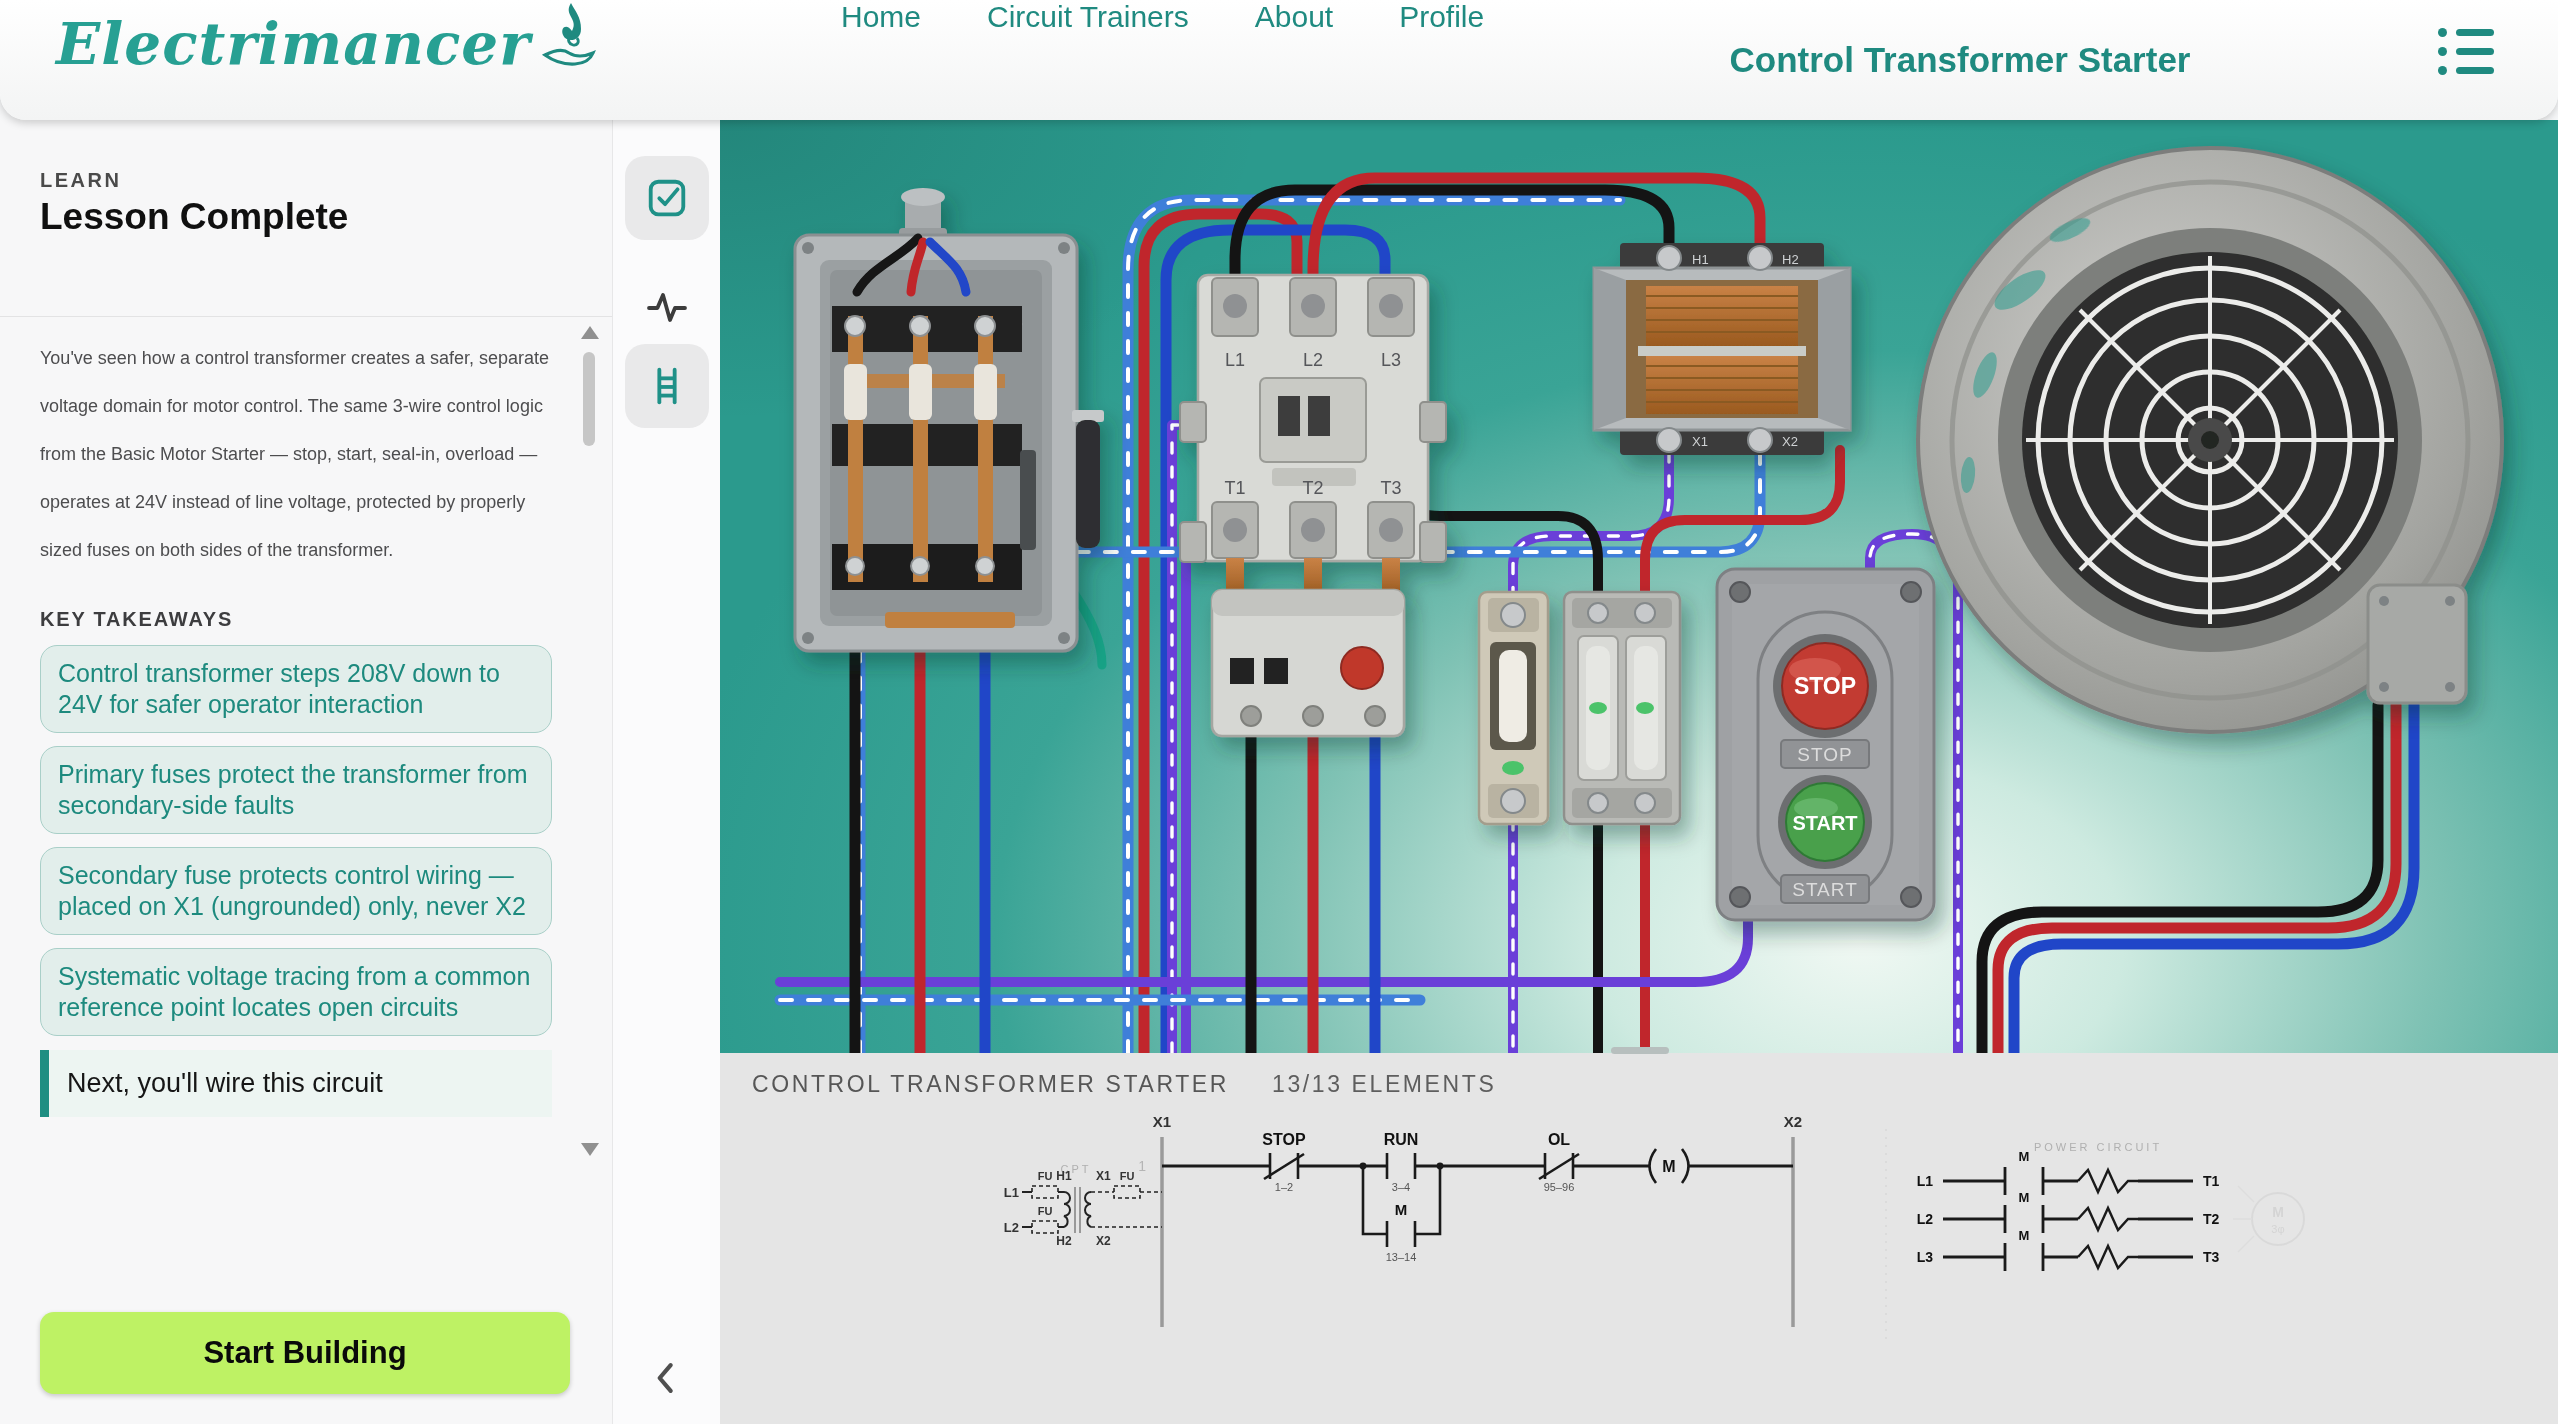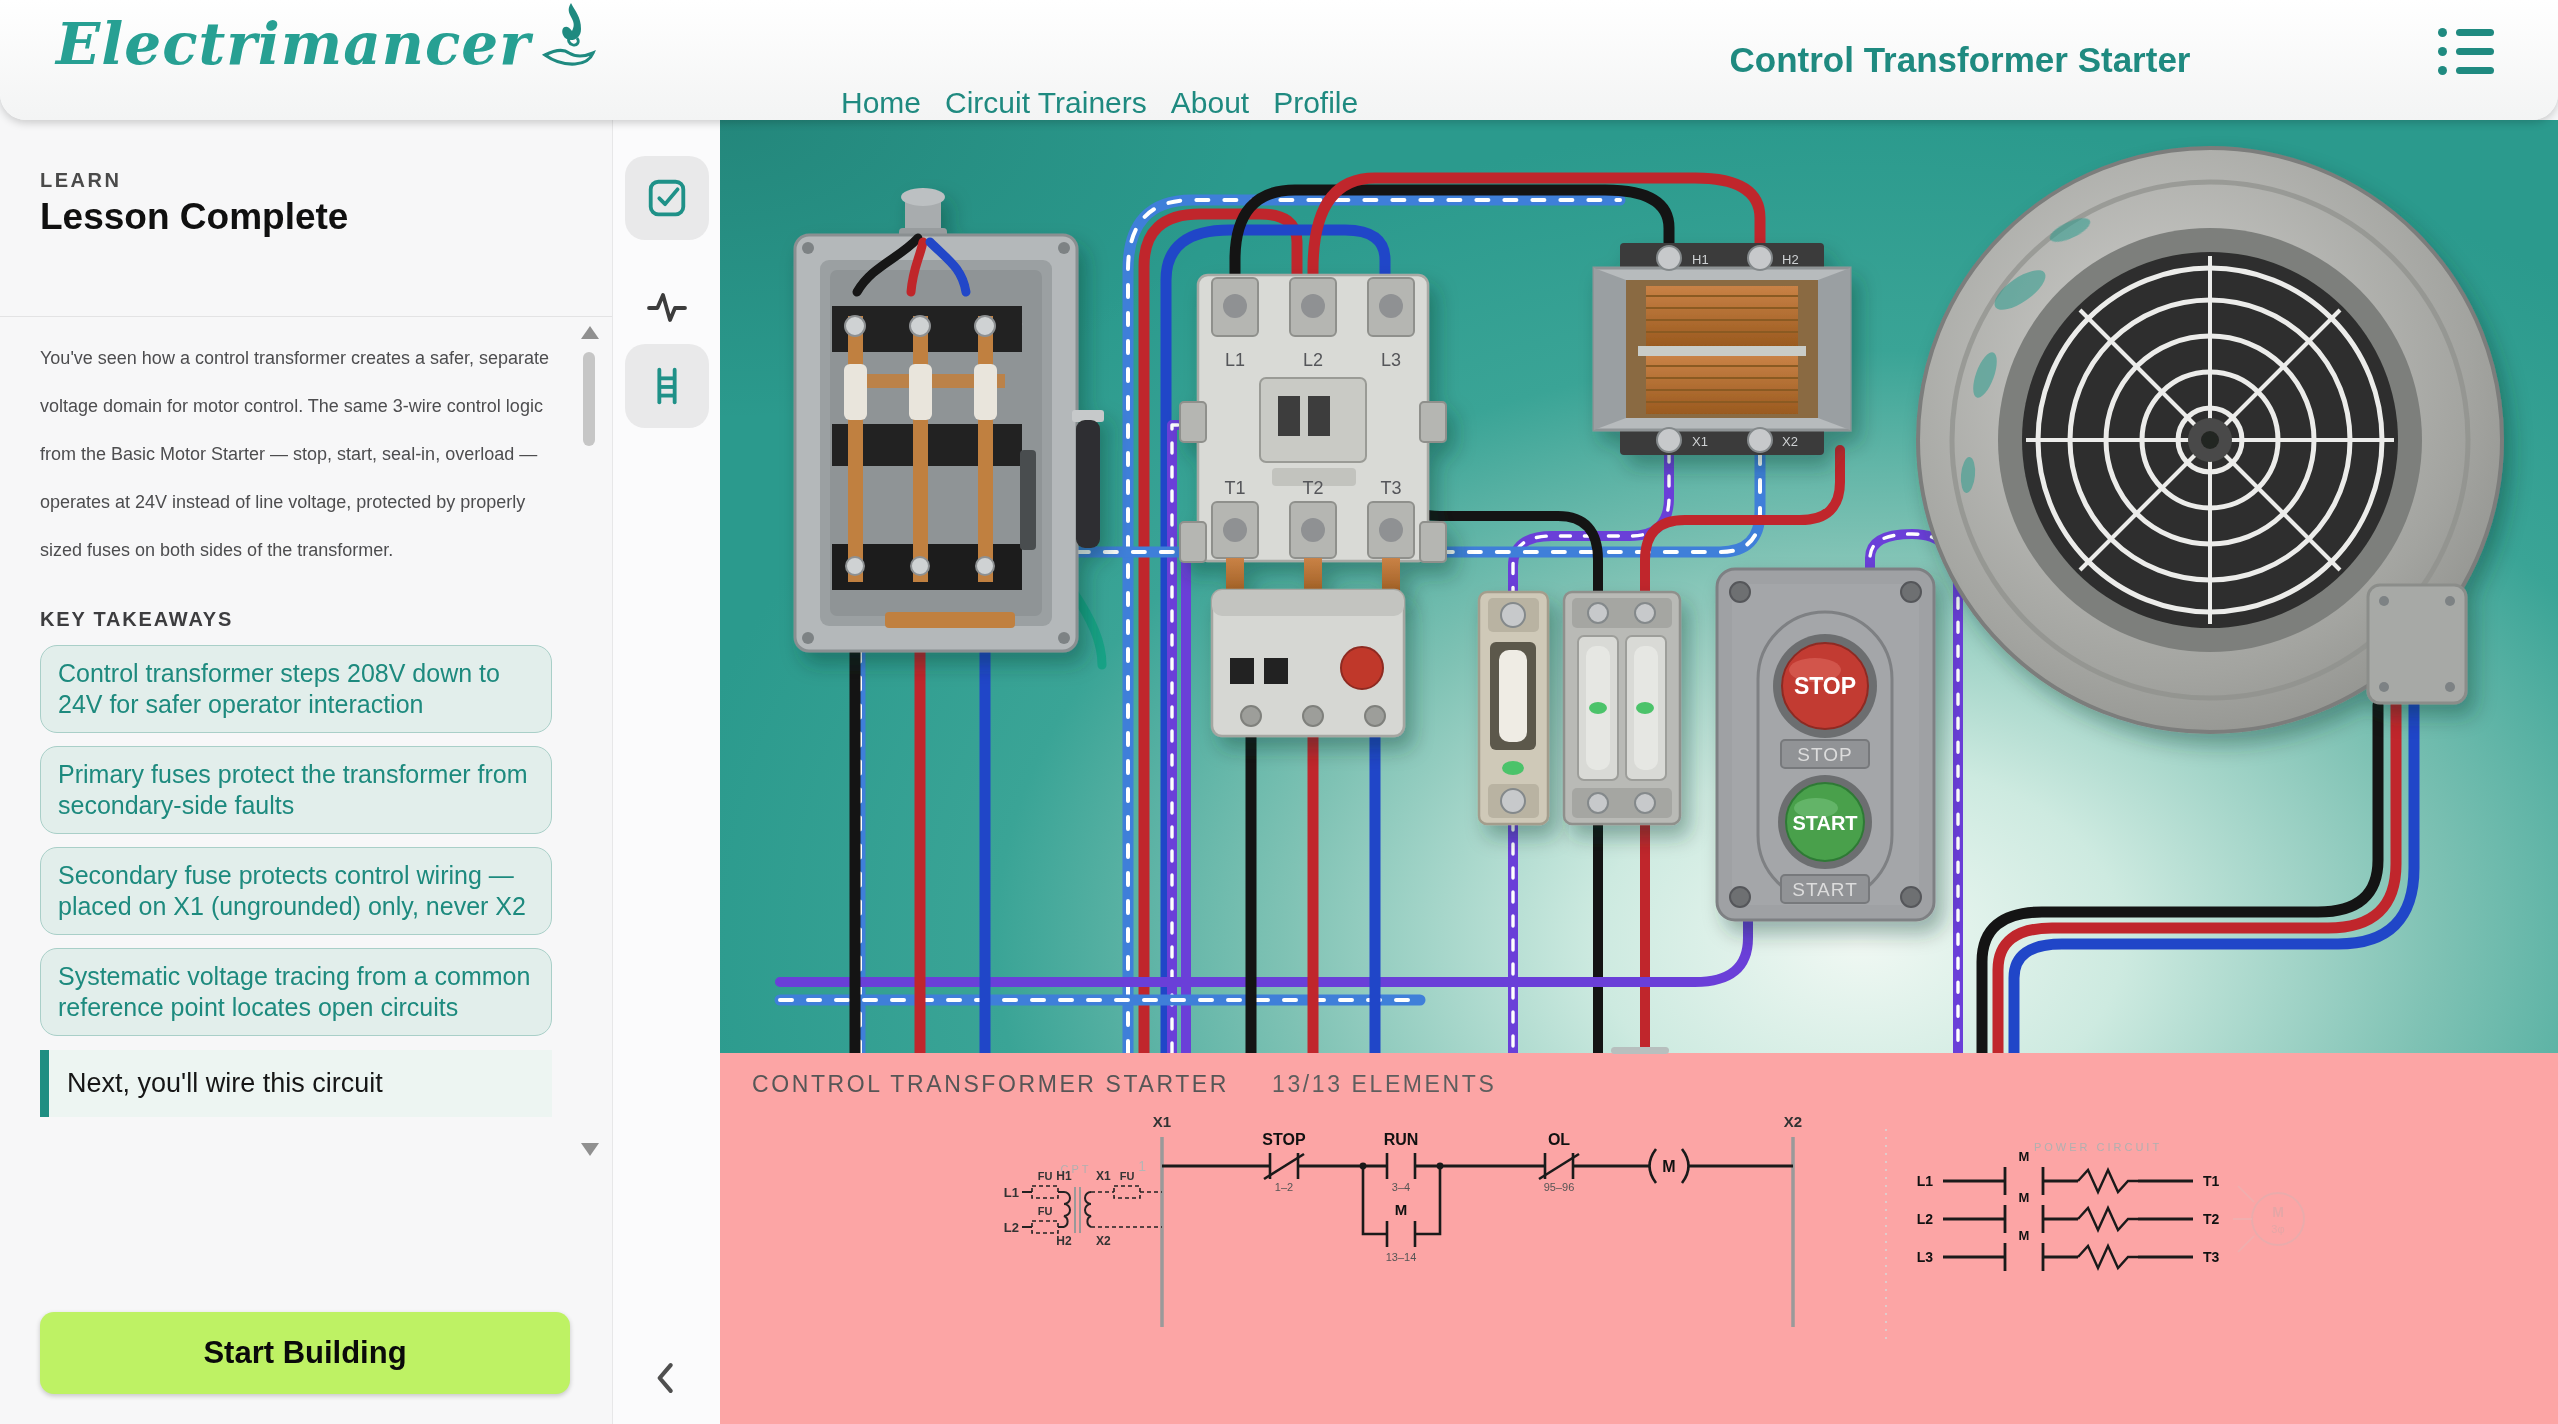--- a/index.html
+++ b/index.html
@@ -7,21 +7,21 @@
     font-family:"Liberation Sans", sans-serif; }
 
   
   .header { position:absolute; left:0; top:0; width:2558px; height:120px;
     background:linear-gradient(#ffffff, #f3f4f4); border-radius:0 0 26px 26px;
     box-shadow:0 3px 8px rgba(0,0,0,.18); z-index:50; }
   .logo { position:absolute; left:56px; top:10px; display:flex; align-items:center; }
   .logo-text { font-family:"DejaVu Serif", serif; font-style:italic; font-weight:600;
     font-size:58px; color:#27a093; letter-spacing:1px; }
   .logo-flame { margin-left:6px; margin-top:-14px; }
-  .nav { position:absolute; left:841px; top:0; height:120px; display:flex; align-items:flex-end; gap:24px; }
+  .nav { position:absolute; left:841px; top:0; height:120px; display:flex; align-items:flex-start; gap:66px; }
   .nav a { font-size:30px; color:#1f8a80; text-decoration:none; font-weight:500; }
   .page-title { position:absolute; left:1960px; top:0; height:120px; display:flex; align-items:center;
     transform:translateX(-50%); font-size:35px; font-weight:700; color:#1f8a80; }
   .menu-btn { position:absolute; right:64px; top:28px; width:56px; height:64px; cursor:pointer; }
   .menu-row { display:flex; align-items:center; gap:9px; margin-bottom:10px; }
   .menu-dot { width:9px; height:9px; border-radius:50%; background:#1f8a80; }
   .menu-bar { width:38px; height:7px; border-radius:4px; background:#1f8a80; }
 
   
   .sidebar { position:absolute; left:0; top:120px; width:612px; height:1304px; background:#f7f7f8; }
@@ -64,21 +64,21 @@
   
   .canvas { position:absolute; left:720px; top:120px; width:1838px; height:933px;
     background:
       radial-gradient(900px 500px at 0% 0%, rgba(8,66,60,.22), rgba(8,66,60,0) 60%),
       radial-gradient(1200px 820px at 62% 88%, #f0f8f3 0%, #cdeae0 22%, #7fc2b4 48%, #3aa496 72%, #2b9a8d 100%);
   }
   .canvas svg { position:absolute; left:0; top:0; }
 
   
   .bottom-panel { position:absolute; left:720px; top:1053px; width:1838px; height:371px;
-    background:#fca5a5; }
+    background:#e5e5e5; }
   .drag-handle { position:absolute; left:891px; top:-6px; width:58px; height:7px;
     background:#b7bfbe; border-radius:4px; cursor:ns-resize; }
   .status-row { position:absolute; left:32px; top:18px; font-size:23px; letter-spacing:2.6px;
     color:#565656; font-weight:500; }
   .status-row .elements { margin-left:34px; color:#5e5e5e; }
   .schematic { position:absolute; left:268px; top:56px; }
 
   .wire { fill:none; stroke-linecap:round; stroke-linejoin:round; }
 </style>
 </head>

